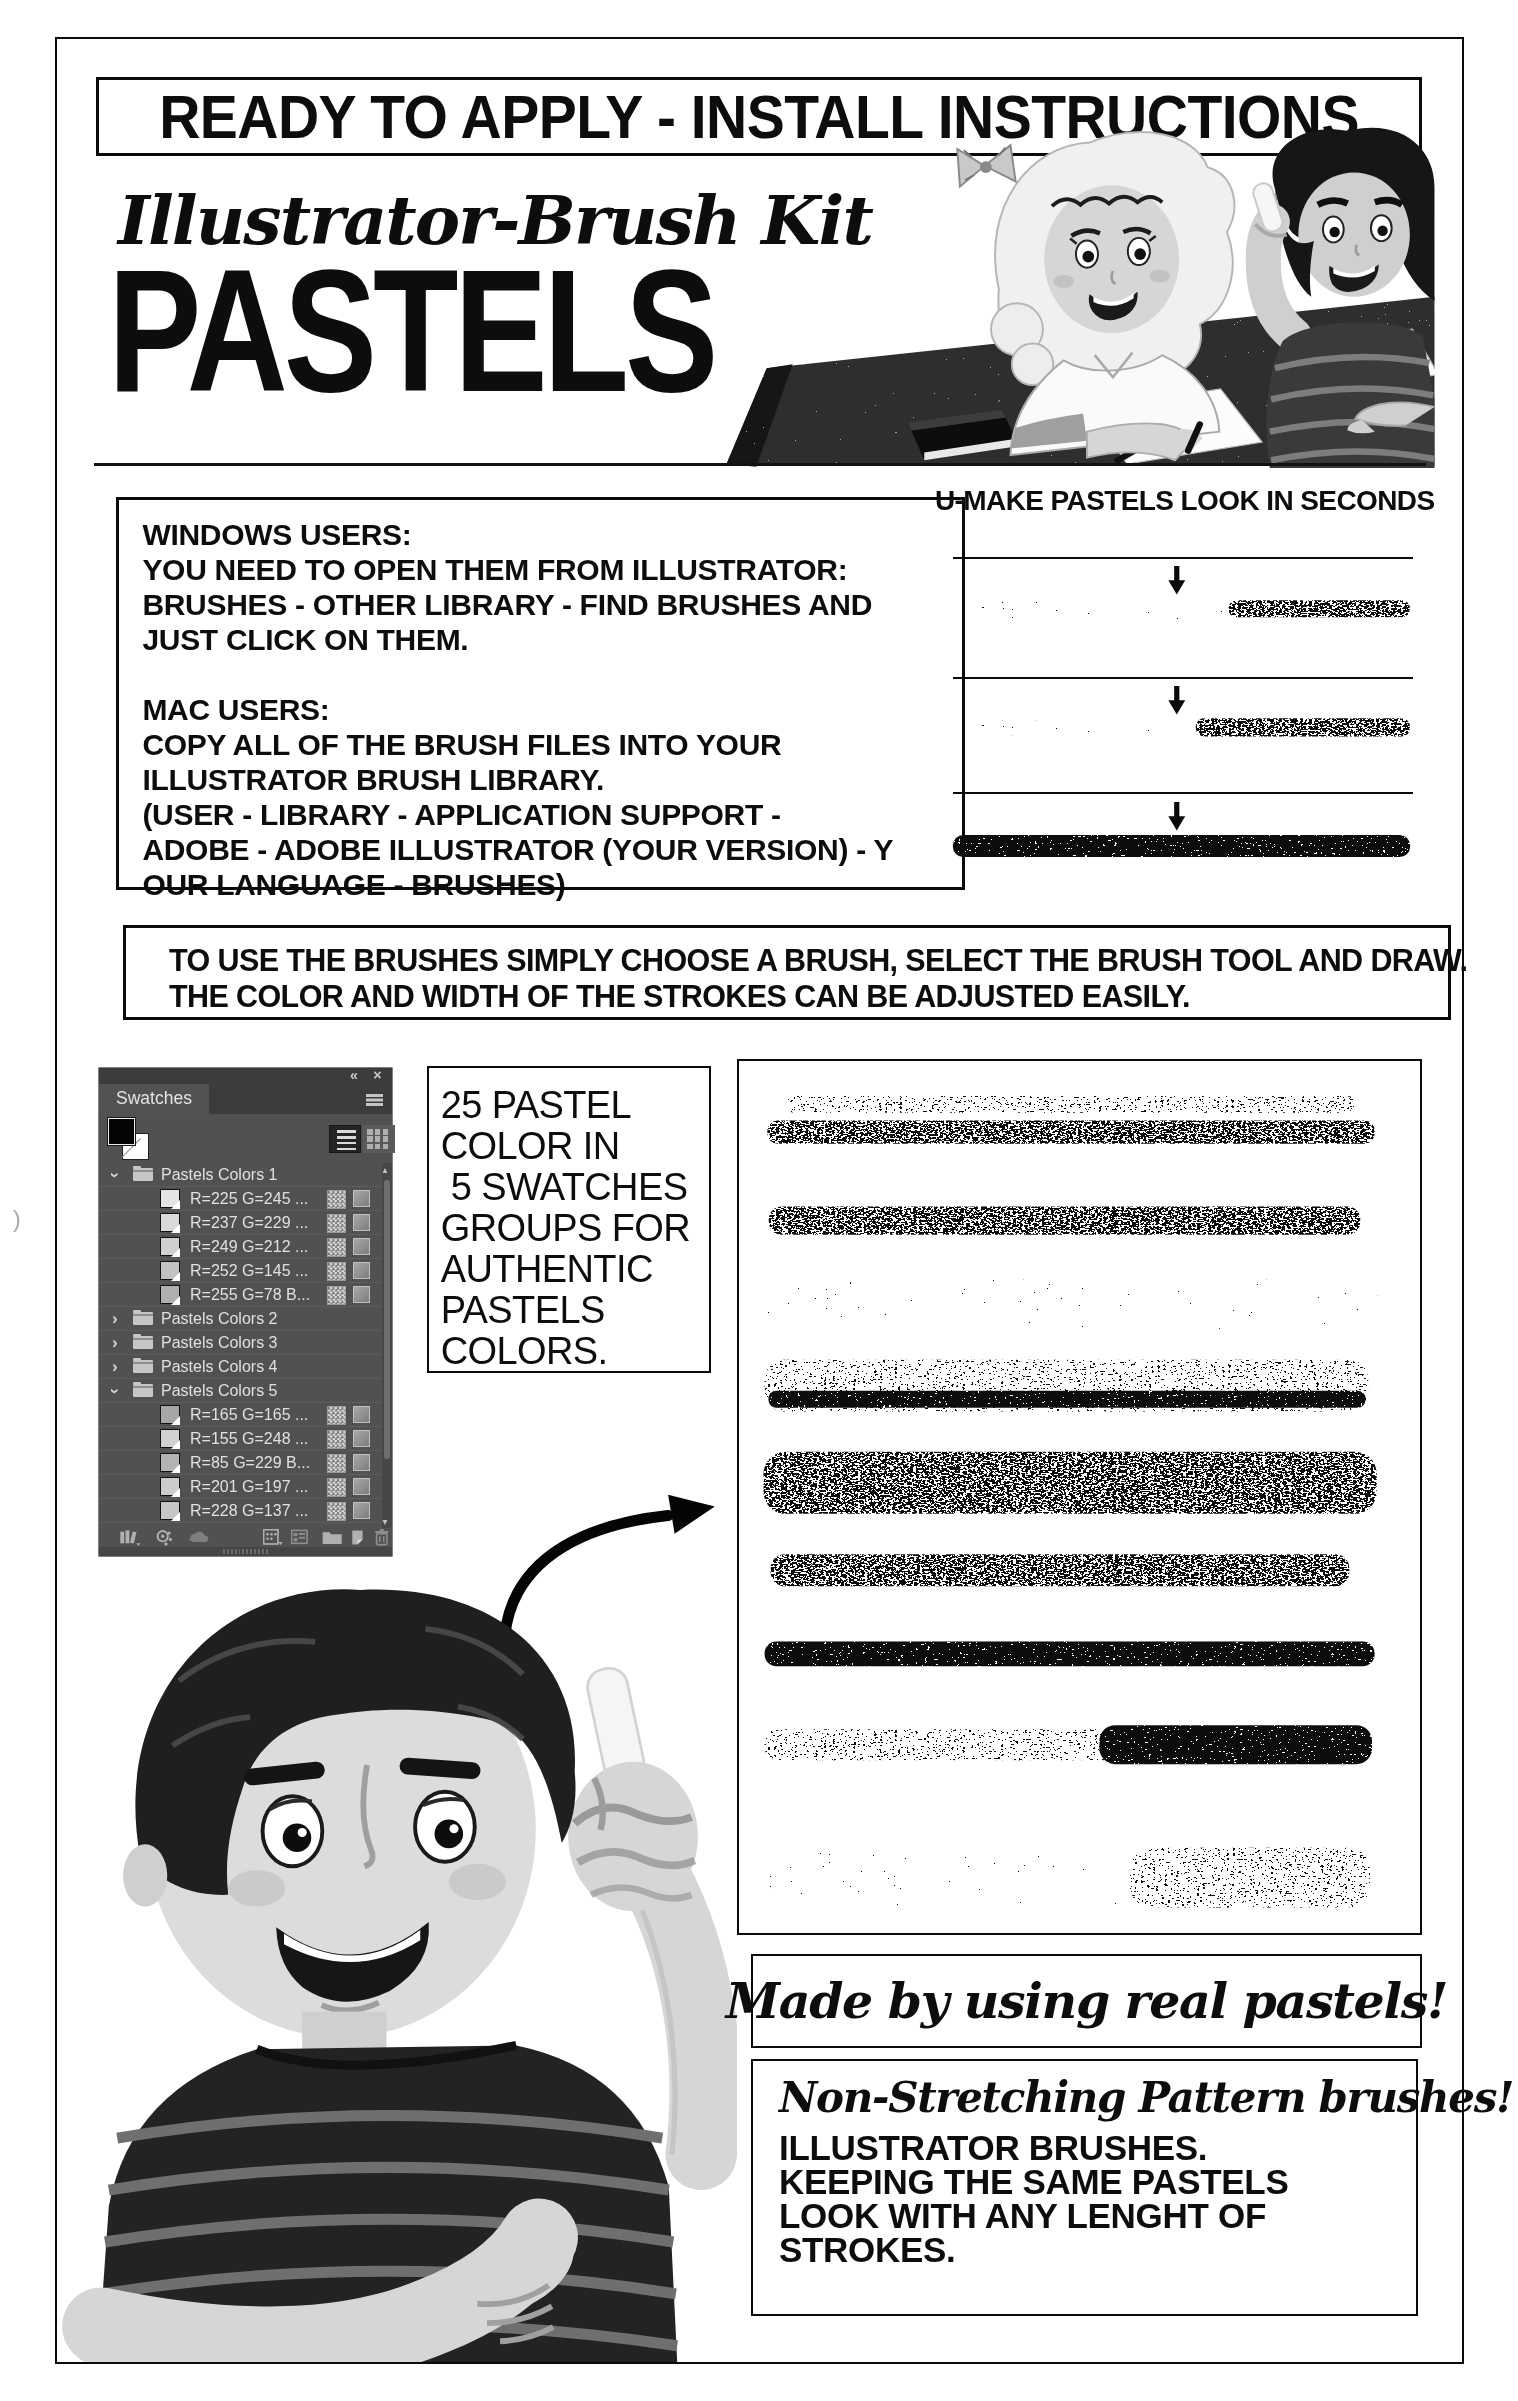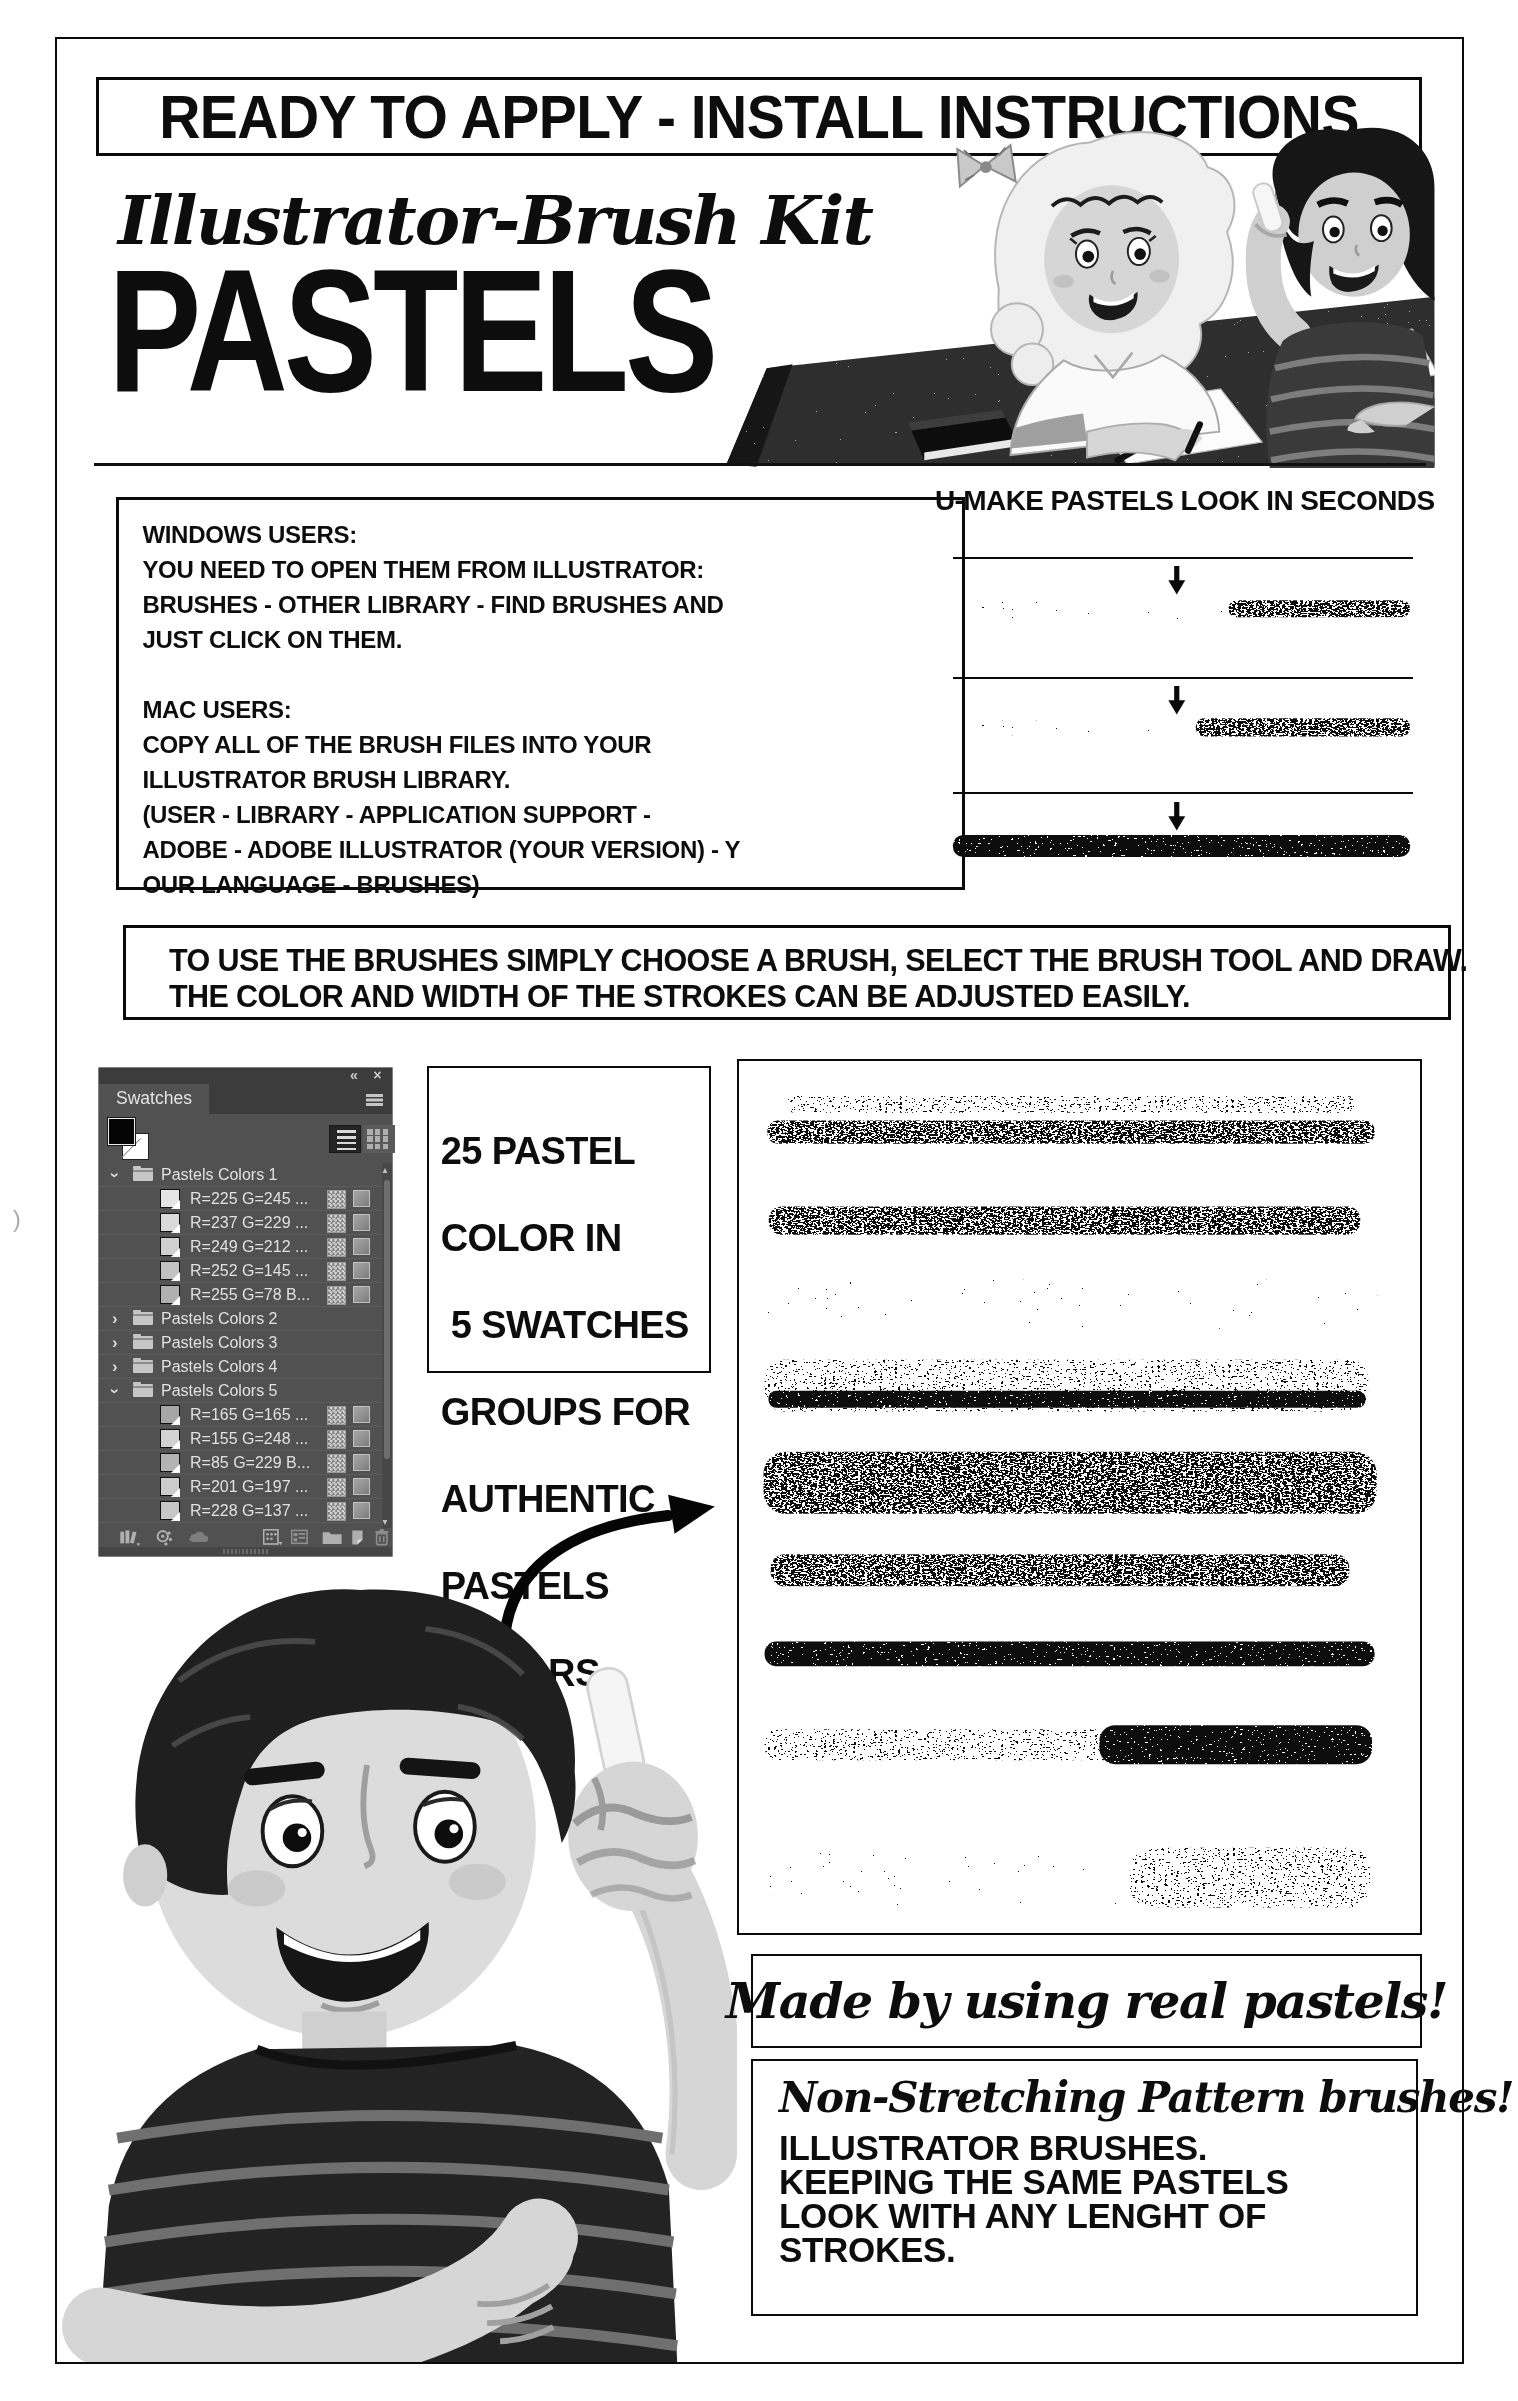--- a/index.html
+++ b/index.html
@@ -15,21 +15,21 @@
       transform:scaleX(.92);transform-origin:center;}
   #script-title{left:118px;top:180px;font-family:"DejaVu Serif",serif;font-style:italic;
       font-weight:bold;font-size:68px;letter-spacing:-1.9px;white-space:nowrap;}
   #product-title{left:108px;top:251px;font-size:175px;line-height:159px;font-weight:bold;
       letter-spacing:-5.2px;transform:scaleX(.80);transform-origin:left top;white-space:nowrap;}
   #divider{left:94px;top:463px;width:1332px;height:2.6px;background:#111;}
   #stray-mark{left:13px;top:1206px;font-size:23.4px;color:#a8a8a8;}
   
   #install-box{left:116px;top:497px;width:849px;height:393px;border:3.2px solid #0a0a0a;
       padding:17px 0 0 23.4px;box-sizing:border-box;}
-  #install-box .ln{font-size:24px;line-height:35px;font-weight:bold;letter-spacing:-0.3px;white-space:nowrap;}
+  #install-box .ln{font-size:30px;line-height:35px;font-weight:bold;letter-spacing:-0.3px;white-space:nowrap;}
   #install-box .gap{height:35px;}
   
   #demo-title{left:935px;top:485px;width:497px;text-align:left;font-size:28px;font-weight:bold;
       letter-spacing:-0.6px;white-space:nowrap;}
   .demo-line{left:953px;width:460px;height:1.9px;background:#0a0a0a;}
   .demo-arrow{left:1167px;width:19.5px;height:28.6px;}
   .demo-stroke{left:949px;width:465px;height:30px;}
   
   #usage-box{left:97px;top:925px;width:1328px;height:95px;border:3.2px solid #0a0a0a;
       padding:14.3px 0 0 43px;box-sizing:border-box;margin-left:26px;}
@@ -78,21 +78,21 @@
   #sp-thumb{position:absolute;left:1.9px;top:17px;width:6.5px;height:279px;background:#6e6e6e;border-radius:3.2px;}
   .scr{position:absolute;left:0.6px;color:#c0c0c0;font-size:9.7px;}
   #sp-bottombar{left:0;top:460px;width:293px;height:19.5px;}
   #sp-bottombar svg{position:absolute;top:1.3px;}
   #sp-resize{left:0;top:479px;width:293px;height:9px;background:#454545;}
   #sp-grip{position:absolute;left:124px;top:1.9px;width:45px;height:5.2px;
       background:repeating-linear-gradient(90deg,#6a6a6a 0 1.9px,#454545 1.9px 3.9px);}
   
   #colors-box{left:427px;top:1066px;width:284px;height:307px;border:2.6px solid #0a0a0a;
       padding:17px 0 0 11.7px;box-sizing:border-box;}
-  #colors-box .ln{font-size:38px;line-height:41px;font-weight:bold;letter-spacing:-0.6px;white-space:pre;margin-top:46px;}
+  #colors-box .ln{font-size:38px;line-height:41px;font-weight:normal;letter-spacing:-0.6px;white-space:pre;}
   
   #strokes-box{left:737px;top:1059px;width:681px;height:872px;border:2.6px solid #0a0a0a;}
   #strokes-box svg{position:absolute;}
   
   #made-box{left:751px;top:1954px;width:667px;height:90px;border:2.6px solid #0a0a0a;
       display:flex;align-items:center;justify-content:center;}
   #made-box .t{font-family:"DejaVu Serif",serif;font-style:italic;font-weight:bold;
       font-size:49px;letter-spacing:-1.3px;white-space:nowrap;}
   #pattern-box{left:751px;top:2059px;width:667px;height:257px;border:2.6px solid #0a0a0a;
       padding:11.7px 0 0 26px;box-sizing:border-box;}

